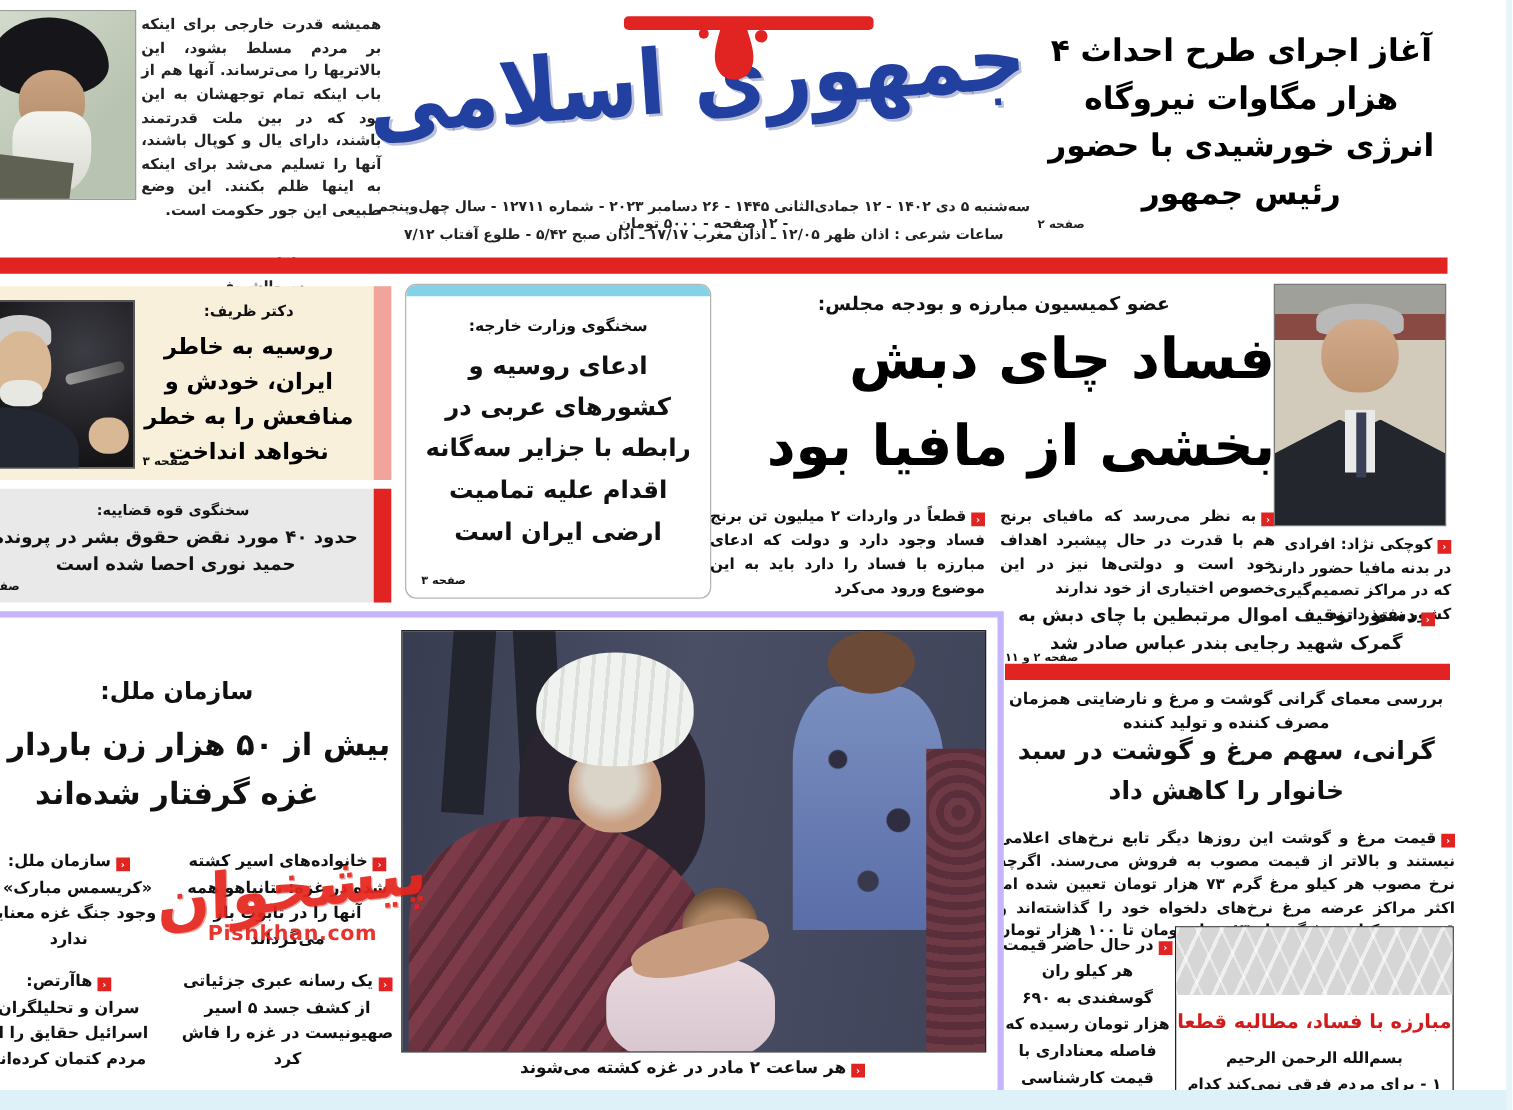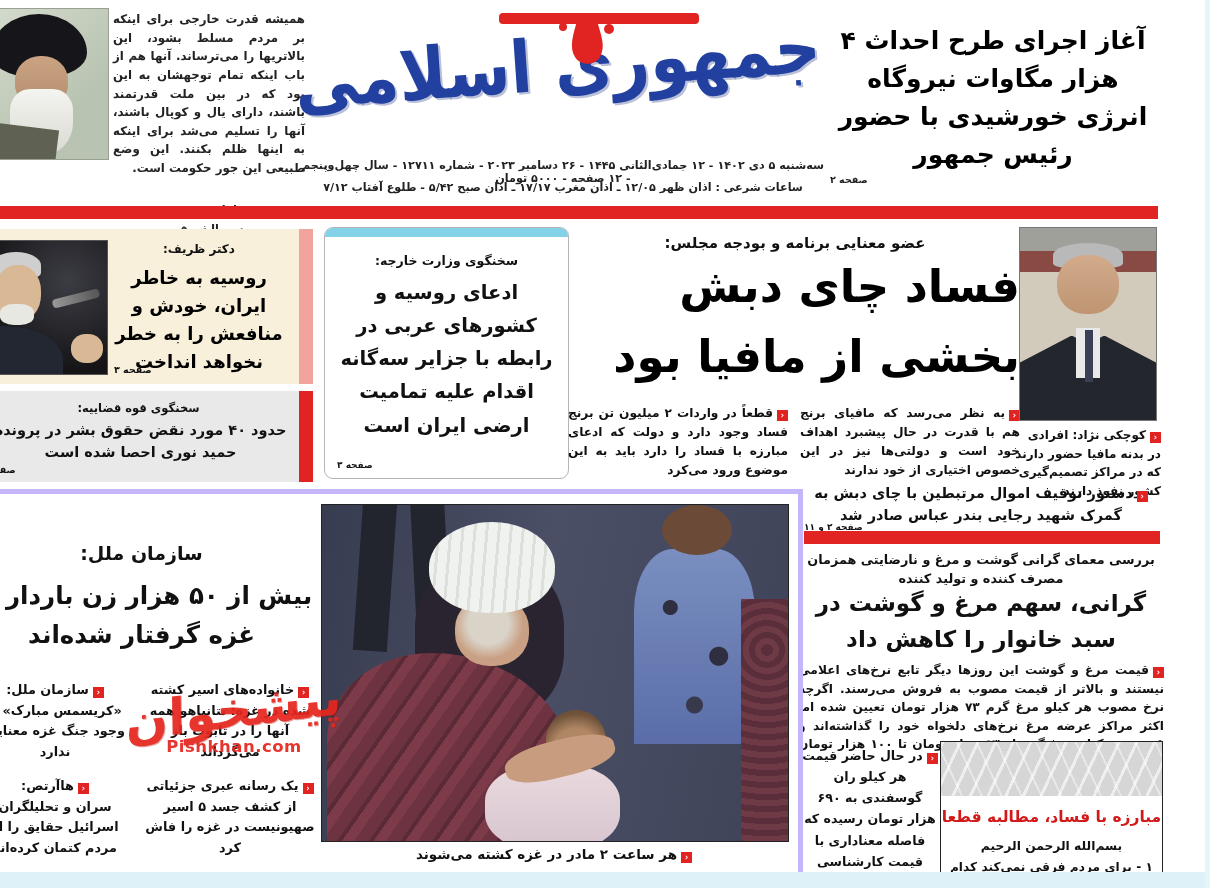--- a/index.html
+++ b/index.html
@@ -90,21 +90,21 @@
   .ko-tie{position:absolute;left:47.5%;bottom:20%;width:6.5%;height:27%;background:#3a3f55;}
   .ko-caption{left:1058px;top:426px;width:147px;font-size:12px;font-weight:bold;
               text-align:right;line-height:1.55;}
 
   .seizure{left:846px;top:483px;width:358px;height:48px;text-align:center;
            font-size:14.5px;font-weight:800;line-height:1.5;}
   .seizure .pref{position:absolute;left:2px;bottom:-3px;font-size:9px;font-weight:bold;}
 
   
   .meat-kicker{left:846px;top:550px;width:358px;text-align:center;font-size:12.8px;font-weight:800;line-height:1.5;}
-  .meat-headline{left:842px;top:585px;width:366px;text-align:center;font-size:23px;font-weight:900;line-height:1.58;}
+  .meat-headline{left:842px;top:585px;width:366px;text-align:center;font-size:20px;font-weight:900;line-height:1.58;}
   .meat-lead{left:842px;top:661px;width:366px;font-size:12.2px;font-weight:bold;text-align:justify;line-height:1.52;}
   .meat-side{left:846px;top:745px;width:136px;font-size:12.6px;font-weight:bold;text-align:center;line-height:1.68;}
 
   
   .ed-box{left:984px;top:741px;width:221px;height:200px;border:1.5px solid #222;background:#fff;}
   .ed-head{height:54px;background:#d6d6d6;
      background-image:repeating-linear-gradient(115deg,rgba(255,255,255,.6) 0 3px,transparent 3px 16px),
                       repeating-linear-gradient(65deg,rgba(255,255,255,.45) 0 2px,transparent 2px 18px);}
   .ed-title{color:#d31a1a;font-size:15.5px;font-weight:900;text-align:center;margin-top:12px;}
   .ed-bismillah{font-size:12.3px;font-weight:bold;text-align:center;margin-top:13px;}
@@ -217,21 +217,21 @@
     <div class="jud-pref">صفحه ۲</div>
   </div>
 
   <div class="abs mfa-box">
     <div class="mfa-bar"></div>
     <div class="mfa-kicker">سخنگوی وزارت خارجه:</div>
     <div class="mfa-headline">ادعای روسیه و کشورهای عربی در رابطه با جزایر سه‌گانه اقدام علیه تمامیت ارضی ایران است</div>
     <div class="mfa-pref">صفحه ۳</div>
   </div>
 
-  <div class="abs tea-kicker">عضو معنایی برنامه و بودجه مجلس:</div>
+  <div class="abs tea-kicker">عضو کمیسیون مبارزه و بودجه مجلس:</div>
   <div class="abs tea-headline">فساد چای دبش بخشی از مافیا بود</div>
   <div class="abs tea-bullets">
     <div><span class="mk"></span><span>به نظر می‌رسد که مافیای برنج هم با قدرت در حال پیشبرد اهداف خود است و دولتی‌ها نیز در این خصوص اختیاری از خود ندارند</span></div>
     <div><span class="mk"></span><span>قطعاً در واردات ۲ میلیون تن برنج فساد وجود دارد و دولت که ادعای مبارزه با فساد را دارد باید به این موضوع ورود می‌کرد</span></div>
   </div>
 
   <div class="abs ph-kouchaki">
     <div class="ko-hair"></div>
     <div class="ko-face"></div>
     <div class="ko-suit"></div>

